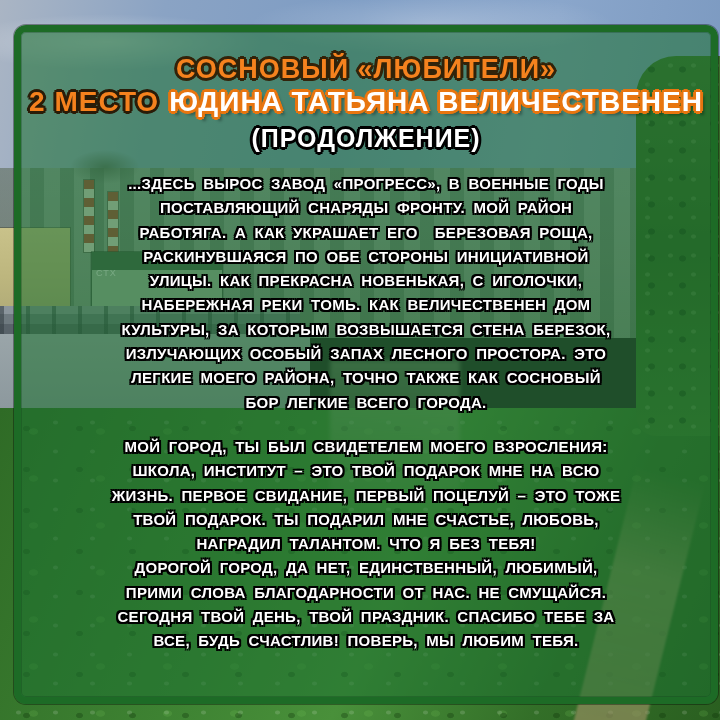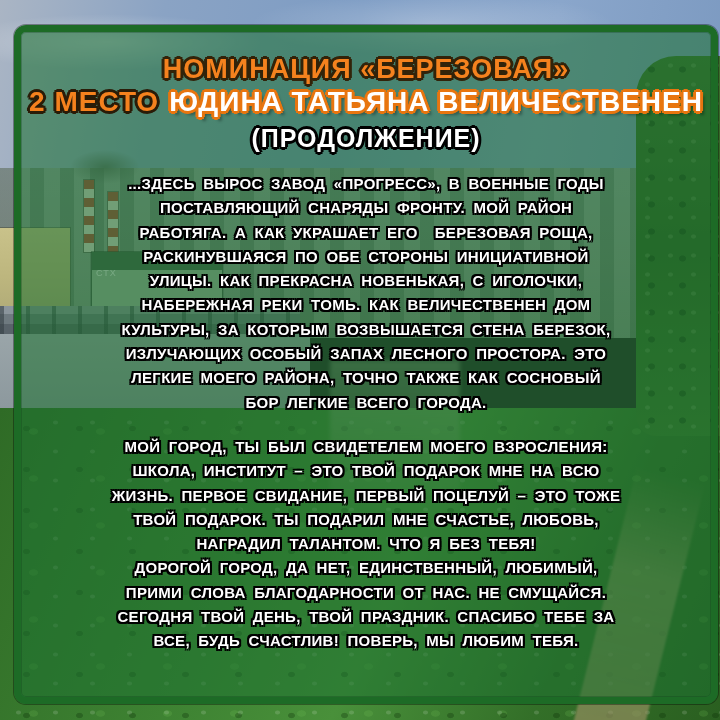--- a/index.html
+++ b/index.html
@@ -112,21 +112,21 @@
   <div class="layer river"></div>
   <div class="layer treeline"></div>
   <div class="layer hill"></div>
   <div class="layer glade"></div>
   <div class="layer right-trees"></div>
   <div class="layer path"></div>
 
   <div class="frame">
     <div class="tint"></div>
     <div class="content">
-      <div class="nomination">НОМИНАЦИЯ «БЕРЕЗОВАЯ»</div>
+      <div class="nomination">СОСНОВЫЙ «ЛЮБИТЕЛИ»</div>
       <div class="placeline"><span class="place">2 МЕСТО</span><span class="winner">ЮДИНА ТАТЬЯНА ВЕЛИЧЕСТВЕНЕН</span></div>
       <div class="continuation">(ПРОДОЛЖЕНИЕ)</div>
       <div class="bodytext p1">...ЗДЕСЬ ВЫРОС ЗАВОД «ПРОГРЕСС», В ВОЕННЫЕ ГОДЫ
 ПОСТАВЛЯЮЩИЙ СНАРЯДЫ ФРОНТУ. МОЙ РАЙОН
 РАБОТЯГА. А КАК УКРАШАЕТ ЕГО  БЕРЕЗОВАЯ РОЩА,
 РАСКИНУВШАЯСЯ ПО ОБЕ СТОРОНЫ ИНИЦИАТИВНОЙ
 УЛИЦЫ. КАК ПРЕКРАСНА НОВЕНЬКАЯ, С ИГОЛОЧКИ,
 НАБЕРЕЖНАЯ РЕКИ ТОМЬ. КАК ВЕЛИЧЕСТВЕНЕН ДОМ
 КУЛЬТУРЫ, ЗА КОТОРЫМ ВОЗВЫШАЕТСЯ СТЕНА БЕРЕЗОК,
 ИЗЛУЧАЮЩИХ ОСОБЫЙ ЗАПАХ ЛЕСНОГО ПРОСТОРА. ЭТО

